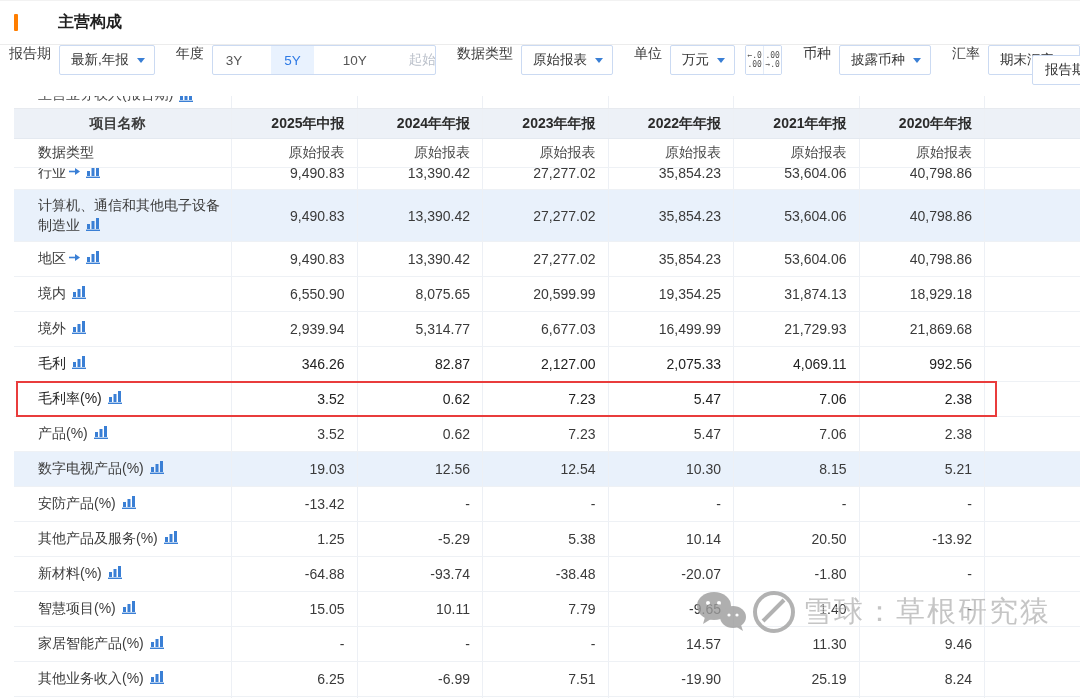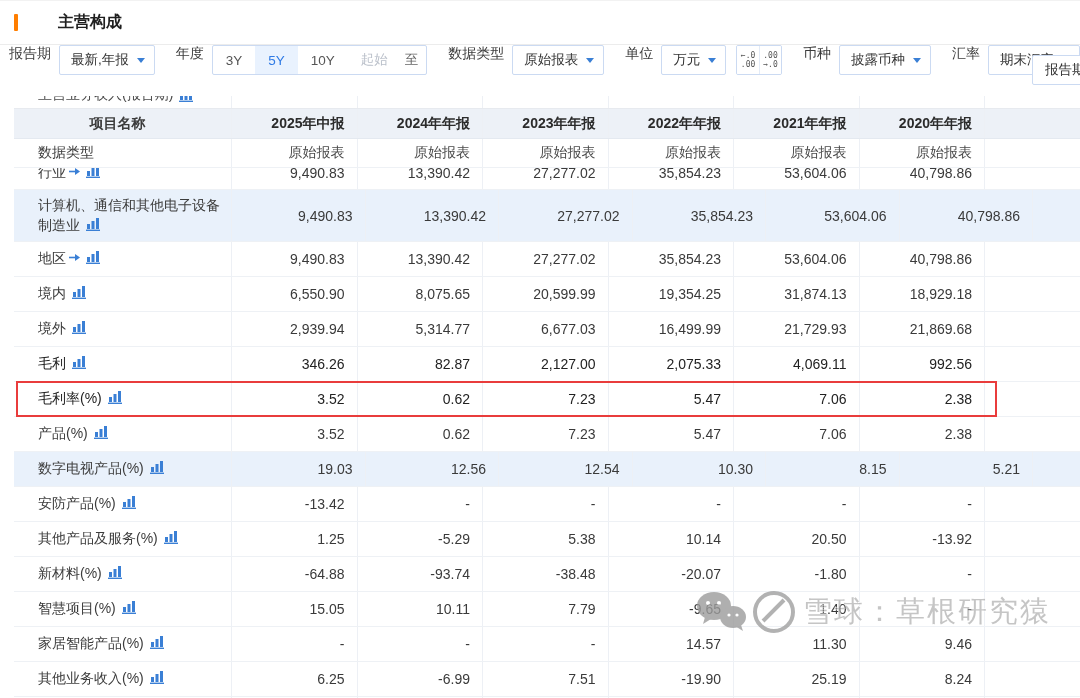--- a/index.html
+++ b/index.html
@@ -11,21 +11,21 @@
   .title-bar { display:flex; align-items:center; height:44px; padding-left:14px; border-bottom:1px solid #ececec;gap:32px; }
   .accent { width:4px; height:17px; background:#ff7e00; margin-right:8px; border-radius:1px; }
   .page-title { font-size:16px; font-weight:700; color:#1f1f1f; }
 
   
   .toolbar { position:relative; display:flex; align-items:flex-start; height:51px; padding-left:9px; white-space:nowrap; }
   .tb-label { font-size:14px; color:#3c3c3c; margin-right:8px; }
   .tb-gap { margin-right:21px; }
   .select { display:inline-flex; align-items:center; justify-content:space-between; height:30px; padding:0 9px 0 11px; border:1px solid #cbdaf2; border-radius:2px; background:#fff; font-size:13.5px; color:#333; cursor:pointer; }
   .caret { width:0; height:0; border-left:4px solid transparent; border-right:4px solid transparent; border-top:5px solid #3a7fd5; margin-left:8px; }
-  .seg-group { display:inline-flex; align-items:center; height:30px; border:1px solid #cbdaf2; border-radius:2px; background:#fff; overflow:hidden; }
+  .seg-group { display:inline-flex; align-items:center; height:30px; border:1px solid #cbdaf2; border-radius:2px; background:#fff; overflow:hidden;gap:16px; }
   .seg { height:28px; display:inline-flex; align-items:center; padding:0 13px; font-size:13.5px; color:#555; cursor:pointer; }
   .seg.active { color:#2f7ae5; background:#e9f2fe; }
   .seg.muted { color:#b9bfc9; }
   .seg.mid { color:#666; padding:0 4px; }
   .dec-group { display:inline-flex; height:30px; border:1px solid #cbdaf2; border-radius:2px; overflow:hidden; }
   .dec-btn { width:27px; display:flex; flex-direction:column; align-items:center; justify-content:center; font-size:8px; line-height:9px; color:#555; background:#fff; cursor:pointer; font-family:"DejaVu Sans Mono",monospace; }
   .dec-btn + .dec-btn { border-left:1px solid #e3ebf7; }
   .cut-btn { position:absolute; left:1032px; top:10px; height:30px; width:120px; border:1px solid #cbdaf2; border-radius:2px; background:#fff; display:flex; align-items:center; padding-left:12px; font-size:13.5px; color:#333; }
 
   
@@ -34,21 +34,21 @@
   .cell { display:flex; align-items:center; border-right:1px solid #edf0f5; }
   .c-label { width:218px; padding:2px 10px 2px 24px; color:#3c3c3c; line-height:1.4; }
   .c-val { width:125.5px; justify-content:flex-end; padding-right:12px; color:#3a3a3a; font-family:"Liberation Sans","DejaVu Sans",sans-serif; }
   .c-fill { flex:1; border-right:none; }
   .trow.header { height:30px; background:#edf1f7; font-weight:700; color:#2b2b2b; border-bottom:1px solid #e4e9f0; }
   .trow.header .c-label { justify-content:center; padding-left:0; }
   .trow.header .c-val { color:#2b2b2b; }
   .trow.datatype { height:29px; }
   .trow.datatype .c-label { padding-left:24px; color:#3c3c3c; }
   .trow.datatype .c-val { color:#4a4a4a; }
-  .trow.hl { background:#e9f1fb;gap:8px; }
+  .trow.hl { background:#e9f1fb; }
   .trow.bold .c-label, .trow.bold .c-val { font-weight:400; color:#222; }
   .trow.tall { height:52px; }
   .clip-top { height:22px; overflow:hidden; border-bottom:1px solid #eef1f5; }
   .clip-top .trow { margin-top:-13px; border-bottom:none; }
   .clip-bottom { height:13px; overflow:hidden; }
   .clip-bottom .trow { border-bottom:none; }
   .sliver { height:13px; overflow:hidden; border-bottom:1px solid #e7eaef; }
   .sliver .trow { margin-top:-19px; border-bottom:none; }
   .sliver .c-label { color:#4a4a4a; }
   .label-inner { display:inline; }

